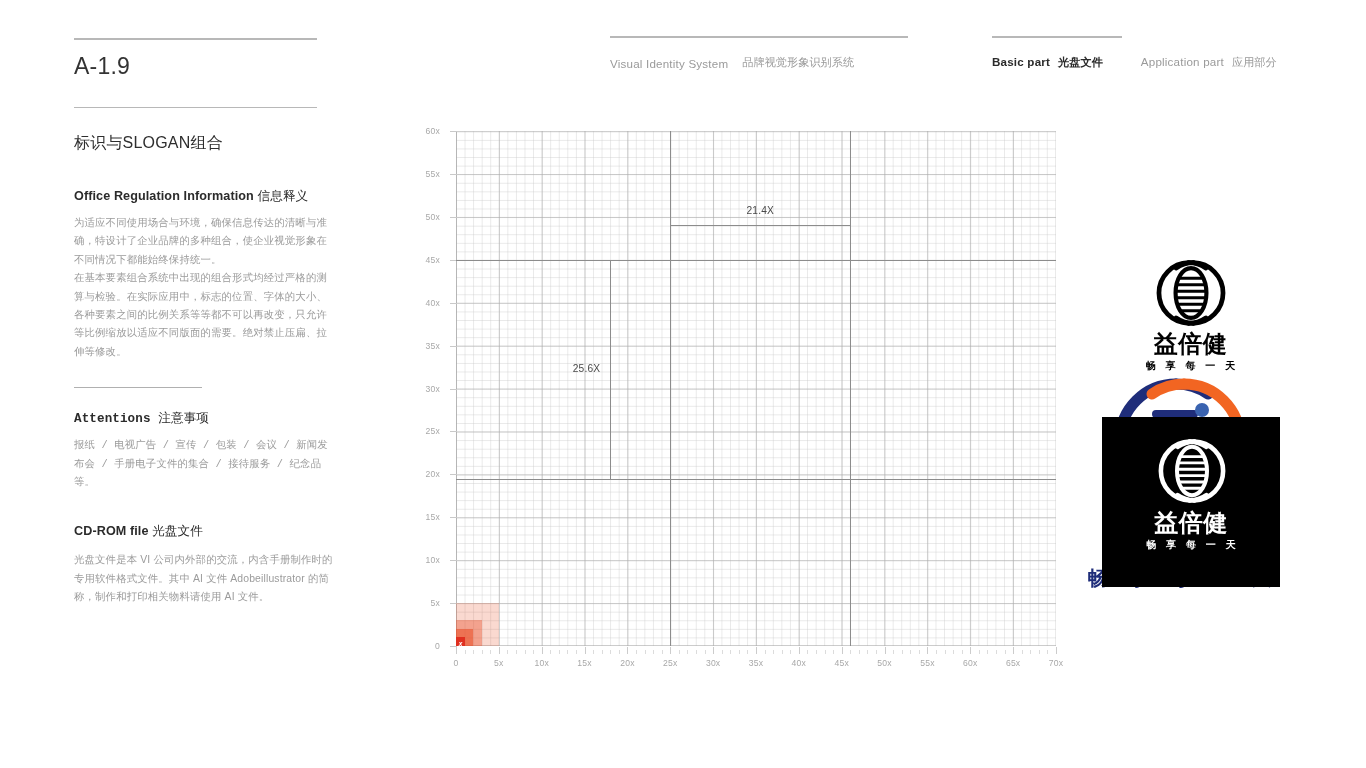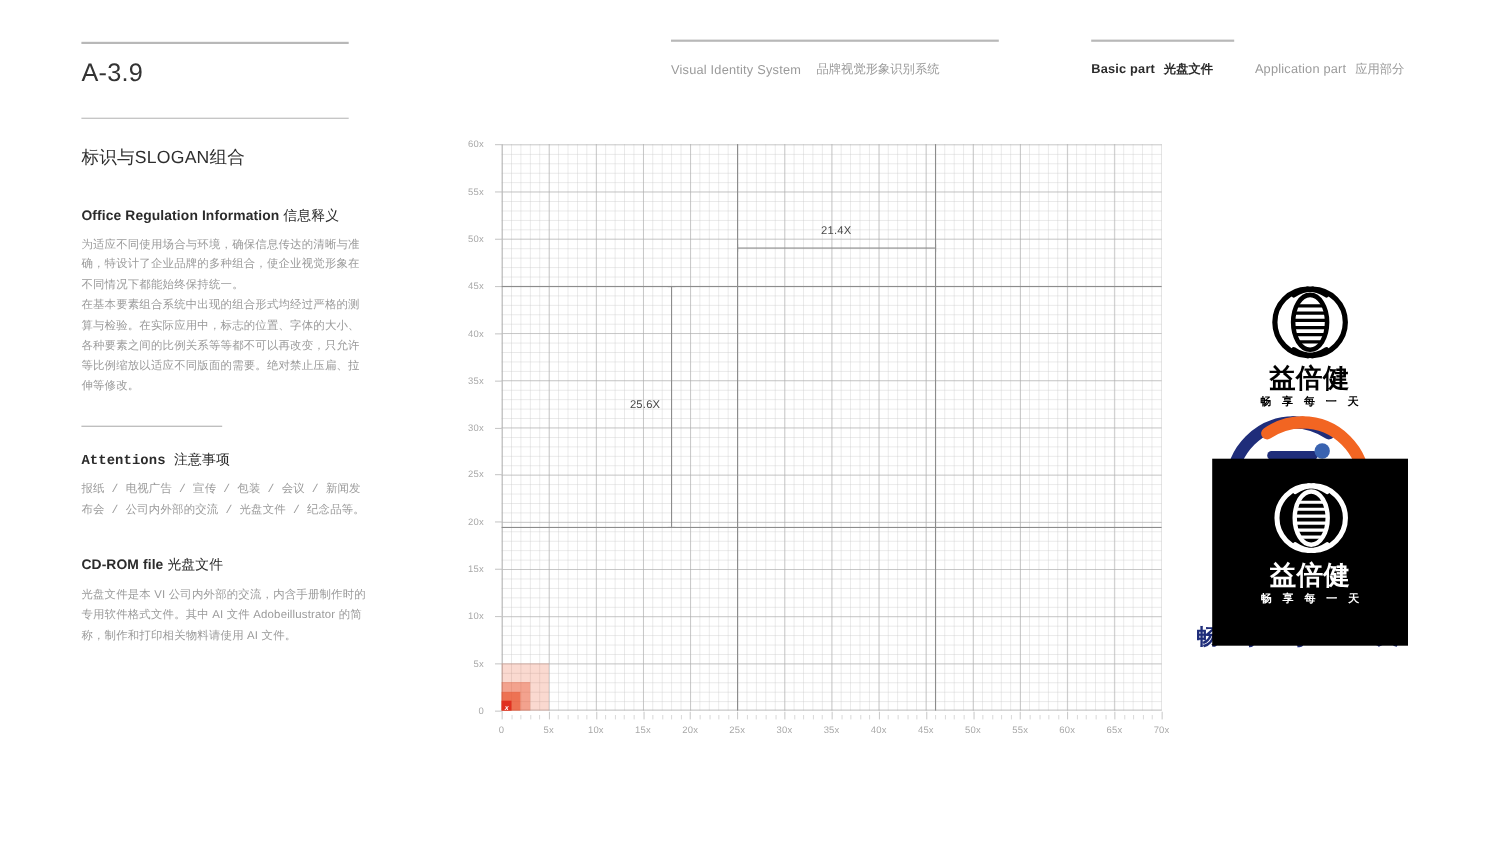--- a/index.html
+++ b/index.html
@@ -144,21 +144,21 @@
   #logo-black .v-mark { left:19px; top:0;  width:108px; height:70px; }
   #logo-black .v-type { top:74px; }
   #logo-inv   .v-mark { left:38px; top:20px; width:104px; height:68px; }
   #logo-inv   .v-type { top:94px; }
 </style>
 </head>
 <body>
 
 <div id="left-col">
   <div class="rule-top"></div>
-  <div id="page-code">A-3.9</div>
+  <div id="page-code">A-1.9</div>
   <div class="rule-mid"></div>
   <div id="section-title">标识与SLOGAN组合</div>
 
   <div class="blk" id="blk-office">
     <div class="blk-head">
       <span>Office Regulation Information</span>
       <span class="cn">信息释义</span>
     </div>
     <div class="blk-body">
       <p>为适应不同使用场合与环境，确保信息传达的清晰与准确，特设计了企业品牌的多种组合，使企业视觉形象在不同情况下都能始终保持统一。</p>
@@ -166,21 +166,21 @@
     </div>
   </div>
 
   <div class="blk" id="blk-attentions">
     <div class="rule-short"></div>
     <div class="blk-head">
       <span>Attentions</span>
       <span class="cn">注意事项</span>
     </div>
     <div class="blk-body">
-      <p>报纸 / 电视广告 / 宣传 / 包装 / 会议 / 新闻发布会 / 公司内外部的交流 / 光盘文件 / 纪念品等。</p>
+      <p>报纸 / 电视广告 / 宣传 / 包装 / 会议 / 新闻发布会 / 手册电子文件的集合 / 接待服务 / 纪念品等。</p>
     </div>
   </div>
 
   <div class="blk" id="blk-cdrom">
     <div class="blk-head">
       <span>CD-ROM file</span>
       <span class="cn">光盘文件</span>
     </div>
     <div class="blk-body">
       <p>光盘文件是本 VI 公司内外部的交流，内含手册制作时的专用软件格式文件。其中 AI 文件 Adobeillustrator 的简称，制作和打印相关物料请使用 AI 文件。</p>

